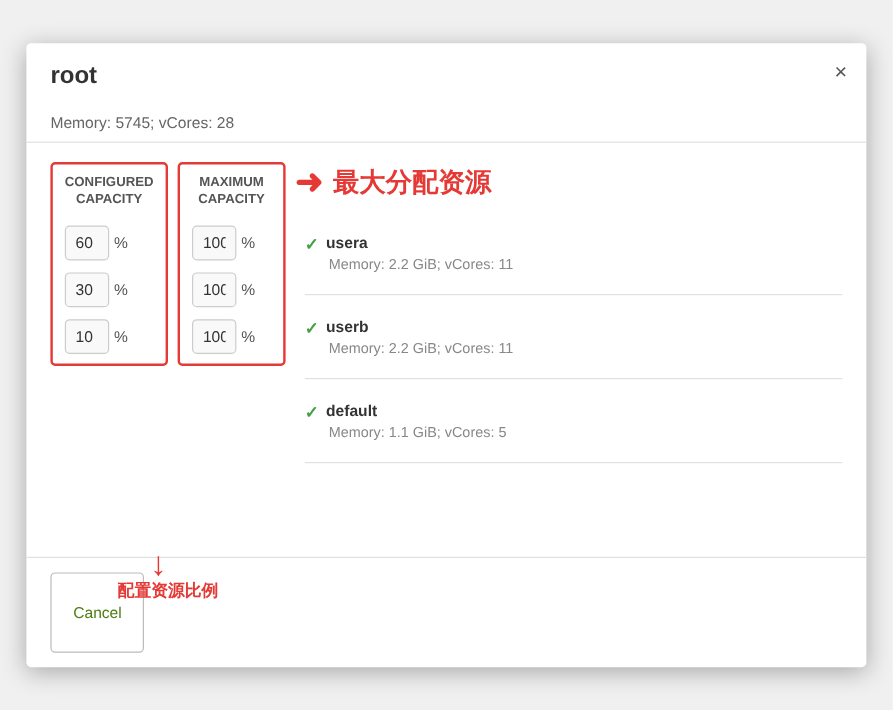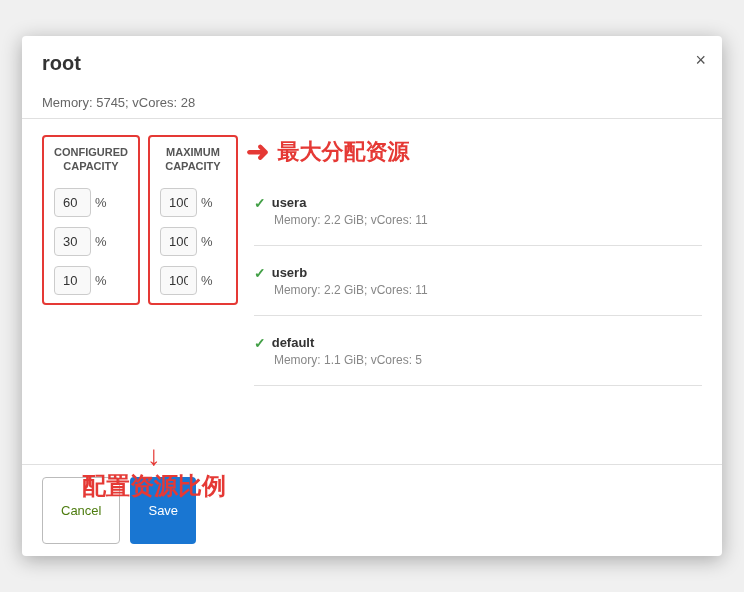--- a/index.html
+++ b/index.html
@@ -276,21 +276,20 @@
           <div class="queue-meta">Memory: 1.1 GiB; vCores: 5</div>
         </div>
       </div>
     </div>
   </div>
 
   <div class="dialog-footer">
 
     <div style="position:absolute; left:60px; bottom:54px; display:flex; flex-direction:column; align-items:center;">
       <span style="color:#e53935; font-size:28px; line-height:1;">↓</span>
-      <span style="font-size:24px; color:#e53935; font-weight:bold; white-space:nowrap;">配置资源比例</span>
+      <span style="font-size:14px; color:#e53935; font-weight:bold; white-space:nowrap;margin-left:16px;">配置资源比例</span>
     </div>
 
     <div class="footer-buttons">
       <button class="btn-cancel">Cancel</button>
-      <button class="btn-save">Save</button>
     </div>
   </div>
 </div>
 
 </body></html>

